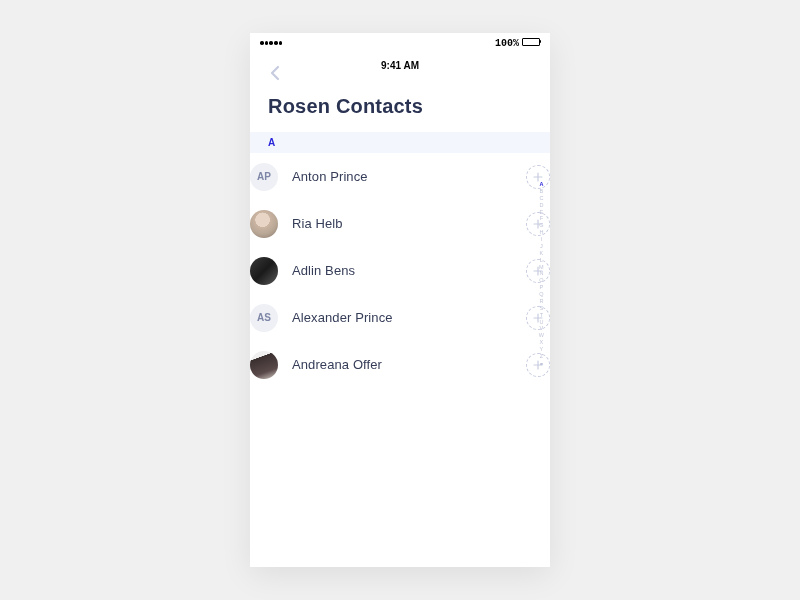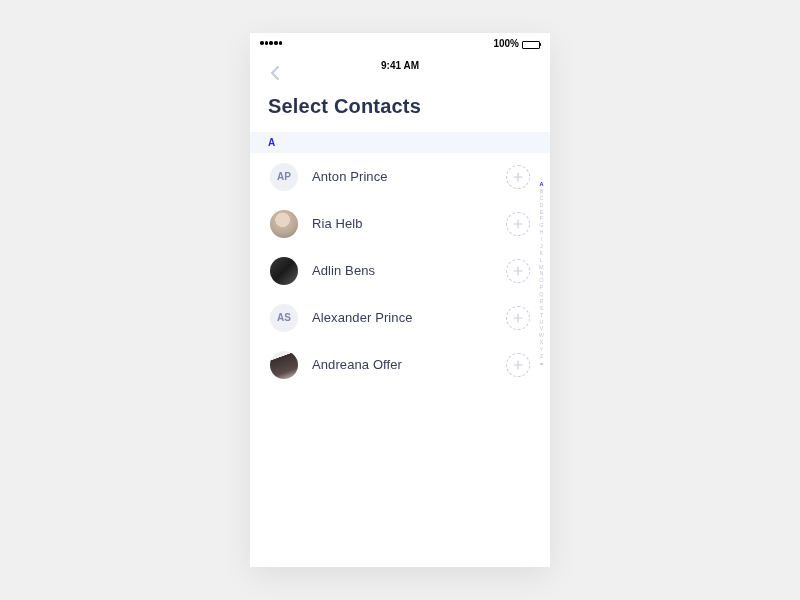--- a/index.html
+++ b/index.html
@@ -26,21 +26,21 @@
       align-items: center;
       justify-content: space-between;
       padding: 0 10px;
       font-size: 10px;
       font-weight: 600;
       color: #000;
     }
     .status-left { display: flex; gap: 1.2px; }
     .dot { width: 3.5px; height: 3.5px; background: #000; border-radius: 50%; }
     .status-center { position: absolute; left: 50%; transform: translateX(-50%); margin-top: 44px; }
-    .status-right { display: flex; align-items: flex-end; gap: 3px; }
+    .status-right { display: flex; align-items: flex-start; gap: 3px; font-family: Liberation Mono, monospace; }
     .battery {
       width: 18px; height: 8px; border: 1px solid #000; border-radius: 1px;
       position: relative;
     }
     .battery::after {
       content: ""; position: absolute; right: -2px; top: 1.5px;
       width: 1.5px; height: 3px; background: #000; border-radius: 0 1px 1px 0;
     }
     .battery-fill { width: 100%; height: 100%; background: #000; }
 
@@ -52,21 +52,21 @@
     }
 
     .section-header {
       background: #f4f6fd;
       color: #2926d9;
       font-size: 10px;
       font-weight: 700;
       padding: 5px 18px;
     }
 
-    .contacts { padding: 0 20px; }
+    .contacts { padding: 0 0; }
     .contact-row {
       display: flex;
       align-items: center;
       height: 47px;
       gap: 14px;
     }
     .avatar {
       width: 28px; height: 28px; border-radius: 50%;
       display: flex; align-items: center; justify-content: center;
       flex-shrink: 0;
@@ -130,21 +130,21 @@
       <span class="battery"><span class="battery-fill"></span></span>
     </div>
   </div>
 
   <div class="header">
     <div class="back-btn">
       <svg width="10" height="16" viewBox="0 0 10 16">
         <path d="M8 2 L2 8 L8 14" stroke="#c6cbe0" stroke-width="2.2" fill="none" stroke-linecap="round" stroke-linejoin="round"></path>
       </svg>
     </div>
-    <div class="title">Select Contacts</div>
+    <div class="title">Rosen Contacts</div>
   </div>
 
   <div class="section-header">A</div>
 
   <div class="contacts" id="contacts-list">
       <div class="contact-row">
         <div class="avatar ">AP</div>
         <div class="contact-name">Anton Prince</div>
         <div class="add-btn">
           <svg width="10" height="10" viewBox="0 0 10 10">

